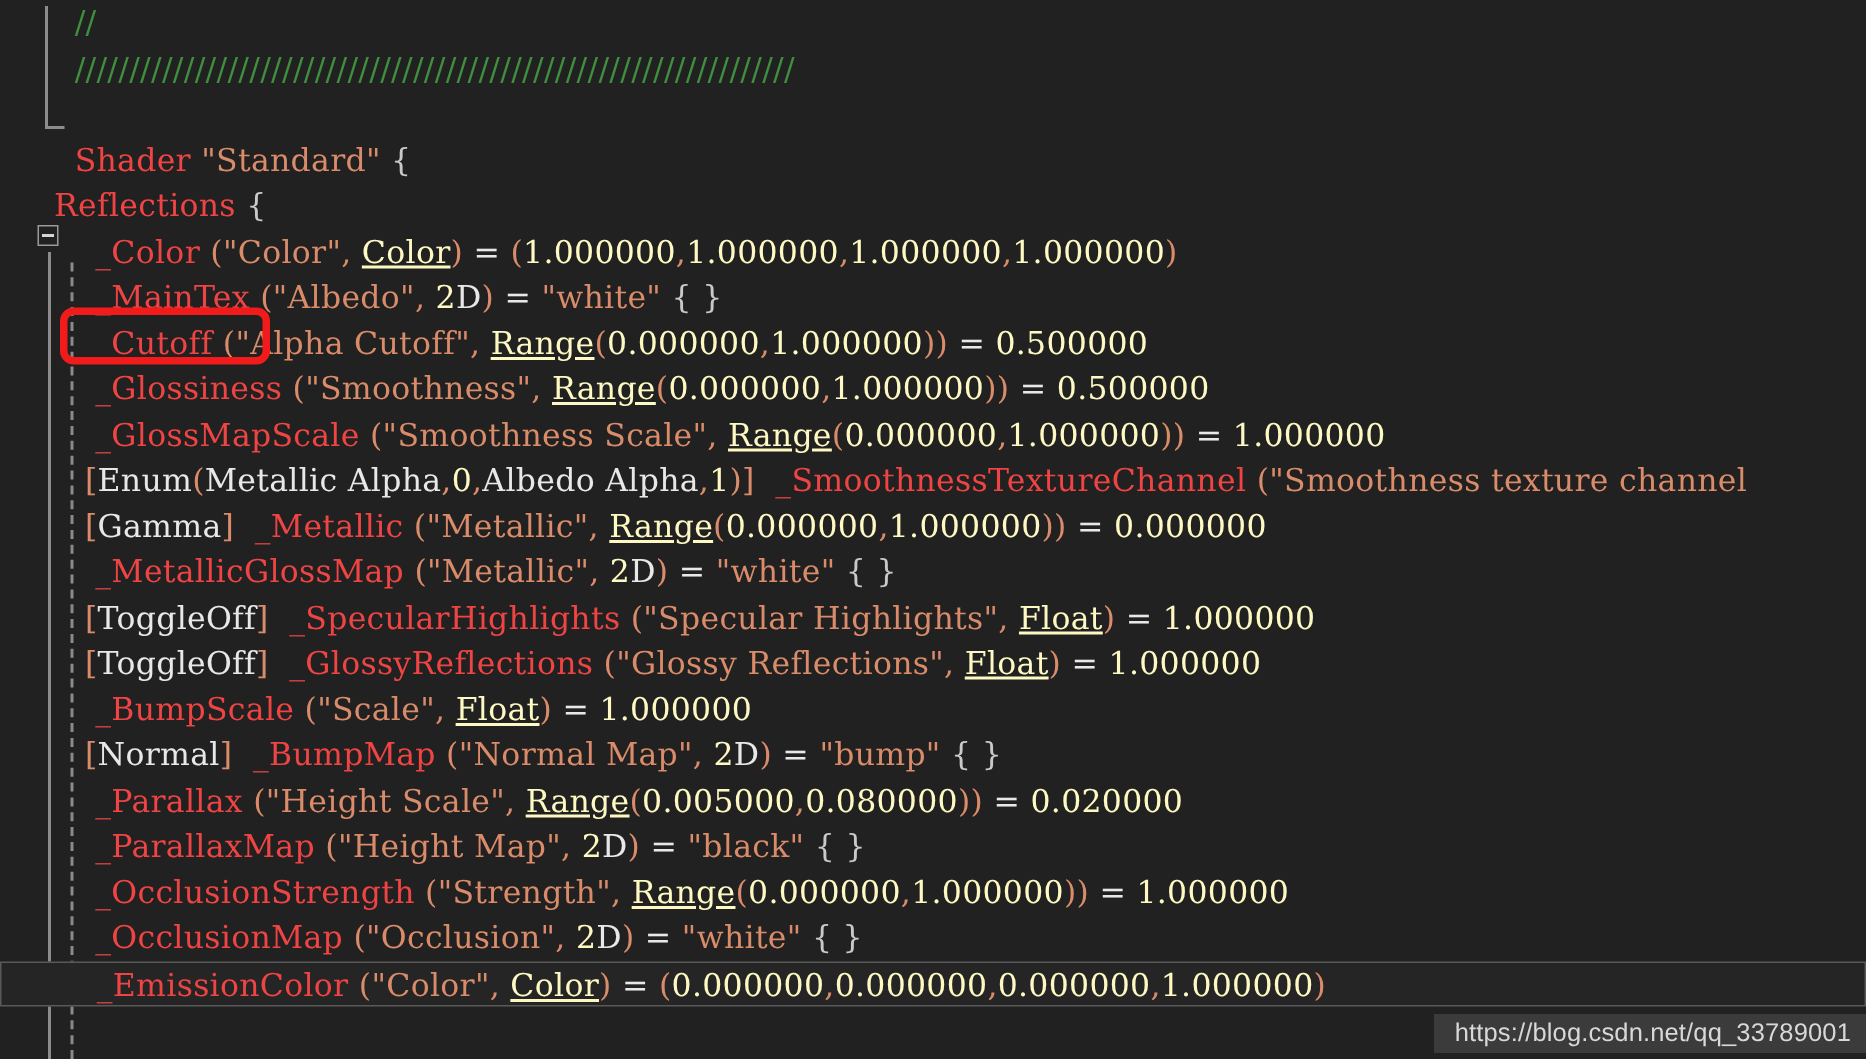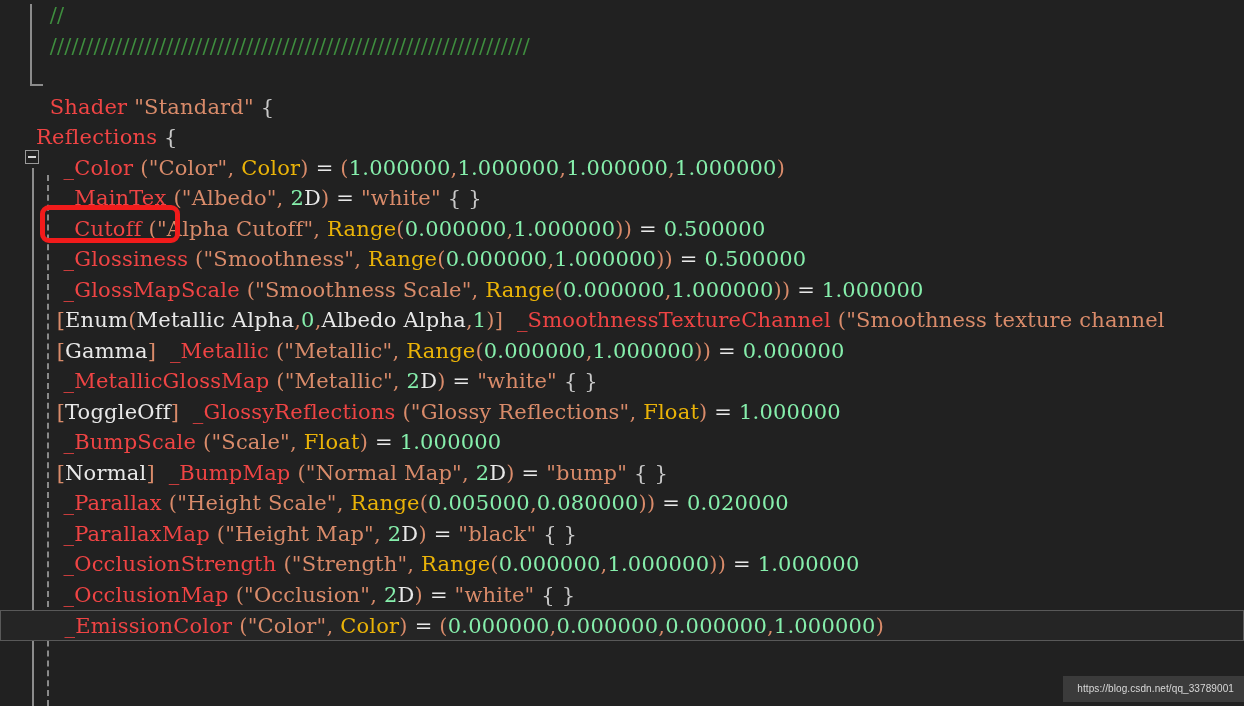--- a/index.html
+++ b/index.html
@@ -93,22 +93,22 @@
     box-sizing: border-box;
     color: #cfe3f7;
     overflow: hidden;
   }
   .line.blank { color: transparent; }
 
   
   .cmt  { color: #3f8f3f; }
   .prop { color: #ef4444; }
   .str  { color: #d98b6a; }
-  .num  { color: #86efac; margin-top: 23px; }
-  .kw   { color: #eab308; }
+  .num  { color: #fef9c3; margin-top: 23px; }
+  .kw   { color: #fef9c3; text-decoration: underline; }
   .pn   { color: #d98b6a; }
   .plain{ color: #e8e8e8; }
   .brace{ color: #c9c9c9; }
 
   
   .line.current {
     border: 1px solid #595959;
     background: #252525;
     box-sizing: border-box;
   }
@@ -129,21 +129,21 @@
   
   .watermark {
     position: absolute;
     right: 0;
     bottom: 4px;
     height: 26px;
     line-height: 26px;
     padding: 0 10px 0 14px;
     background: #3b3b3b;
     color: #d8d8d8;
-    font-size: 10px;
+    font-size: 17px;
     font-family: "Liberation Sans", sans-serif;
     letter-spacing: 0.1px;
     white-space: nowrap;
   }
 </style>
 </head>
 <body>
 
 <div id="editor">
 
@@ -159,20 +159,21 @@
       <div class="line">  <span class="prop">Shader</span> <span class="str">"Standard"</span> <span class="brace">{</span></div>
       <div class="line"><span class="prop">Reflections</span> <span class="brace">{</span></div>
       <div class="line">    <span class="prop">_Color</span> <span class="pn">(</span><span class="str">"Color"</span><span class="pn">,</span> <span class="kw">Color</span><span class="pn">)</span> <span class="plain">=</span> <span class="pn">(</span><span class="num">1.000000</span><span class="pn">,</span><span class="num">1.000000</span><span class="pn">,</span><span class="num">1.000000</span><span class="pn">,</span><span class="num">1.000000</span><span class="pn">)</span></div>
       <div class="line">    <span class="prop">_MainTex</span> <span class="pn">(</span><span class="str">"Albedo"</span><span class="pn">,</span> <span class="num">2</span><span class="plain">D</span><span class="pn">)</span> <span class="plain">=</span> <span class="str">"white"</span> <span class="brace">{</span> <span class="brace">}</span></div>
       <div class="line">    <span class="prop">_Cutoff</span> <span class="pn">(</span><span class="str">"Alpha Cutoff"</span><span class="pn">,</span> <span class="kw">Range</span><span class="pn">(</span><span class="num">0.000000</span><span class="pn">,</span><span class="num">1.000000</span><span class="pn">)</span><span class="pn">)</span> <span class="plain">=</span> <span class="num">0.500000</span></div>
       <div class="line">    <span class="prop">_Glossiness</span> <span class="pn">(</span><span class="str">"Smoothness"</span><span class="pn">,</span> <span class="kw">Range</span><span class="pn">(</span><span class="num">0.000000</span><span class="pn">,</span><span class="num">1.000000</span><span class="pn">)</span><span class="pn">)</span> <span class="plain">=</span> <span class="num">0.500000</span></div>
       <div class="line">    <span class="prop">_GlossMapScale</span> <span class="pn">(</span><span class="str">"Smoothness Scale"</span><span class="pn">,</span> <span class="kw">Range</span><span class="pn">(</span><span class="num">0.000000</span><span class="pn">,</span><span class="num">1.000000</span><span class="pn">)</span><span class="pn">)</span> <span class="plain">=</span> <span class="num">1.000000</span></div>
       <div class="line">   <span class="pn">[</span><span class="plain">Enum</span><span class="pn">(</span><span class="plain">Metallic</span> <span class="plain">Alpha</span><span class="pn">,</span><span class="num">0</span><span class="pn">,</span><span class="plain">Albedo</span> <span class="plain">Alpha</span><span class="pn">,</span><span class="num">1</span><span class="pn">)</span><span class="pn">]</span>  <span class="prop">_SmoothnessTextureChannel</span> <span class="pn">(</span><span class="str">"Smoothness texture channel</span></div>
       <div class="line">   <span class="pn">[</span><span class="plain">Gamma</span><span class="pn">]</span>  <span class="prop">_Metallic</span> <span class="pn">(</span><span class="str">"Metallic"</span><span class="pn">,</span> <span class="kw">Range</span><span class="pn">(</span><span class="num">0.000000</span><span class="pn">,</span><span class="num">1.000000</span><span class="pn">)</span><span class="pn">)</span> <span class="plain">=</span> <span class="num">0.000000</span></div>
       <div class="line">    <span class="prop">_MetallicGlossMap</span> <span class="pn">(</span><span class="str">"Metallic"</span><span class="pn">,</span> <span class="num">2</span><span class="plain">D</span><span class="pn">)</span> <span class="plain">=</span> <span class="str">"white"</span> <span class="brace">{</span> <span class="brace">}</span></div>
+      <div class="line">   <span class="pn">[</span><span class="plain">ToggleOff</span><span class="pn">]</span>  <span class="prop">_SpecularHighlights</span> <span class="pn">(</span><span class="str">"Specular Highlights"</span><span class="pn">,</span> <span class="kw">Float</span><span class="pn">)</span> <span class="plain">=</span> <span class="num">1.000000</span></div>
       <div class="line">   <span class="pn">[</span><span class="plain">ToggleOff</span><span class="pn">]</span>  <span class="prop">_GlossyReflections</span> <span class="pn">(</span><span class="str">"Glossy Reflections"</span><span class="pn">,</span> <span class="kw">Float</span><span class="pn">)</span> <span class="plain">=</span> <span class="num">1.000000</span></div>
       <div class="line">    <span class="prop">_BumpScale</span> <span class="pn">(</span><span class="str">"Scale"</span><span class="pn">,</span> <span class="kw">Float</span><span class="pn">)</span> <span class="plain">=</span> <span class="num">1.000000</span></div>
       <div class="line">   <span class="pn">[</span><span class="plain">Normal</span><span class="pn">]</span>  <span class="prop">_BumpMap</span> <span class="pn">(</span><span class="str">"Normal Map"</span><span class="pn">,</span> <span class="num">2</span><span class="plain">D</span><span class="pn">)</span> <span class="plain">=</span> <span class="str">"bump"</span> <span class="brace">{</span> <span class="brace">}</span></div>
       <div class="line">    <span class="prop">_Parallax</span> <span class="pn">(</span><span class="str">"Height Scale"</span><span class="pn">,</span> <span class="kw">Range</span><span class="pn">(</span><span class="num">0.005000</span><span class="pn">,</span><span class="num">0.080000</span><span class="pn">)</span><span class="pn">)</span> <span class="plain">=</span> <span class="num">0.020000</span></div>
       <div class="line">    <span class="prop">_ParallaxMap</span> <span class="pn">(</span><span class="str">"Height Map"</span><span class="pn">,</span> <span class="num">2</span><span class="plain">D</span><span class="pn">)</span> <span class="plain">=</span> <span class="str">"black"</span> <span class="brace">{</span> <span class="brace">}</span></div>
       <div class="line">    <span class="prop">_OcclusionStrength</span> <span class="pn">(</span><span class="str">"Strength"</span><span class="pn">,</span> <span class="kw">Range</span><span class="pn">(</span><span class="num">0.000000</span><span class="pn">,</span><span class="num">1.000000</span><span class="pn">)</span><span class="pn">)</span> <span class="plain">=</span> <span class="num">1.000000</span></div>
       <div class="line">    <span class="prop">_OcclusionMap</span> <span class="pn">(</span><span class="str">"Occlusion"</span><span class="pn">,</span> <span class="num">2</span><span class="plain">D</span><span class="pn">)</span> <span class="plain">=</span> <span class="str">"white"</span> <span class="brace">{</span> <span class="brace">}</span></div>
       <div class="line current">    <span class="prop">_EmissionColor</span> <span class="pn">(</span><span class="str">"Color"</span><span class="pn">,</span> <span class="kw">Color</span><span class="pn">)</span> <span class="plain">=</span> <span class="pn">(</span><span class="num">0.000000</span><span class="pn">,</span><span class="num">0.000000</span><span class="pn">,</span><span class="num">0.000000</span><span class="pn">,</span><span class="num">1.000000</span><span class="pn">)</span></div>
     </div>
 

